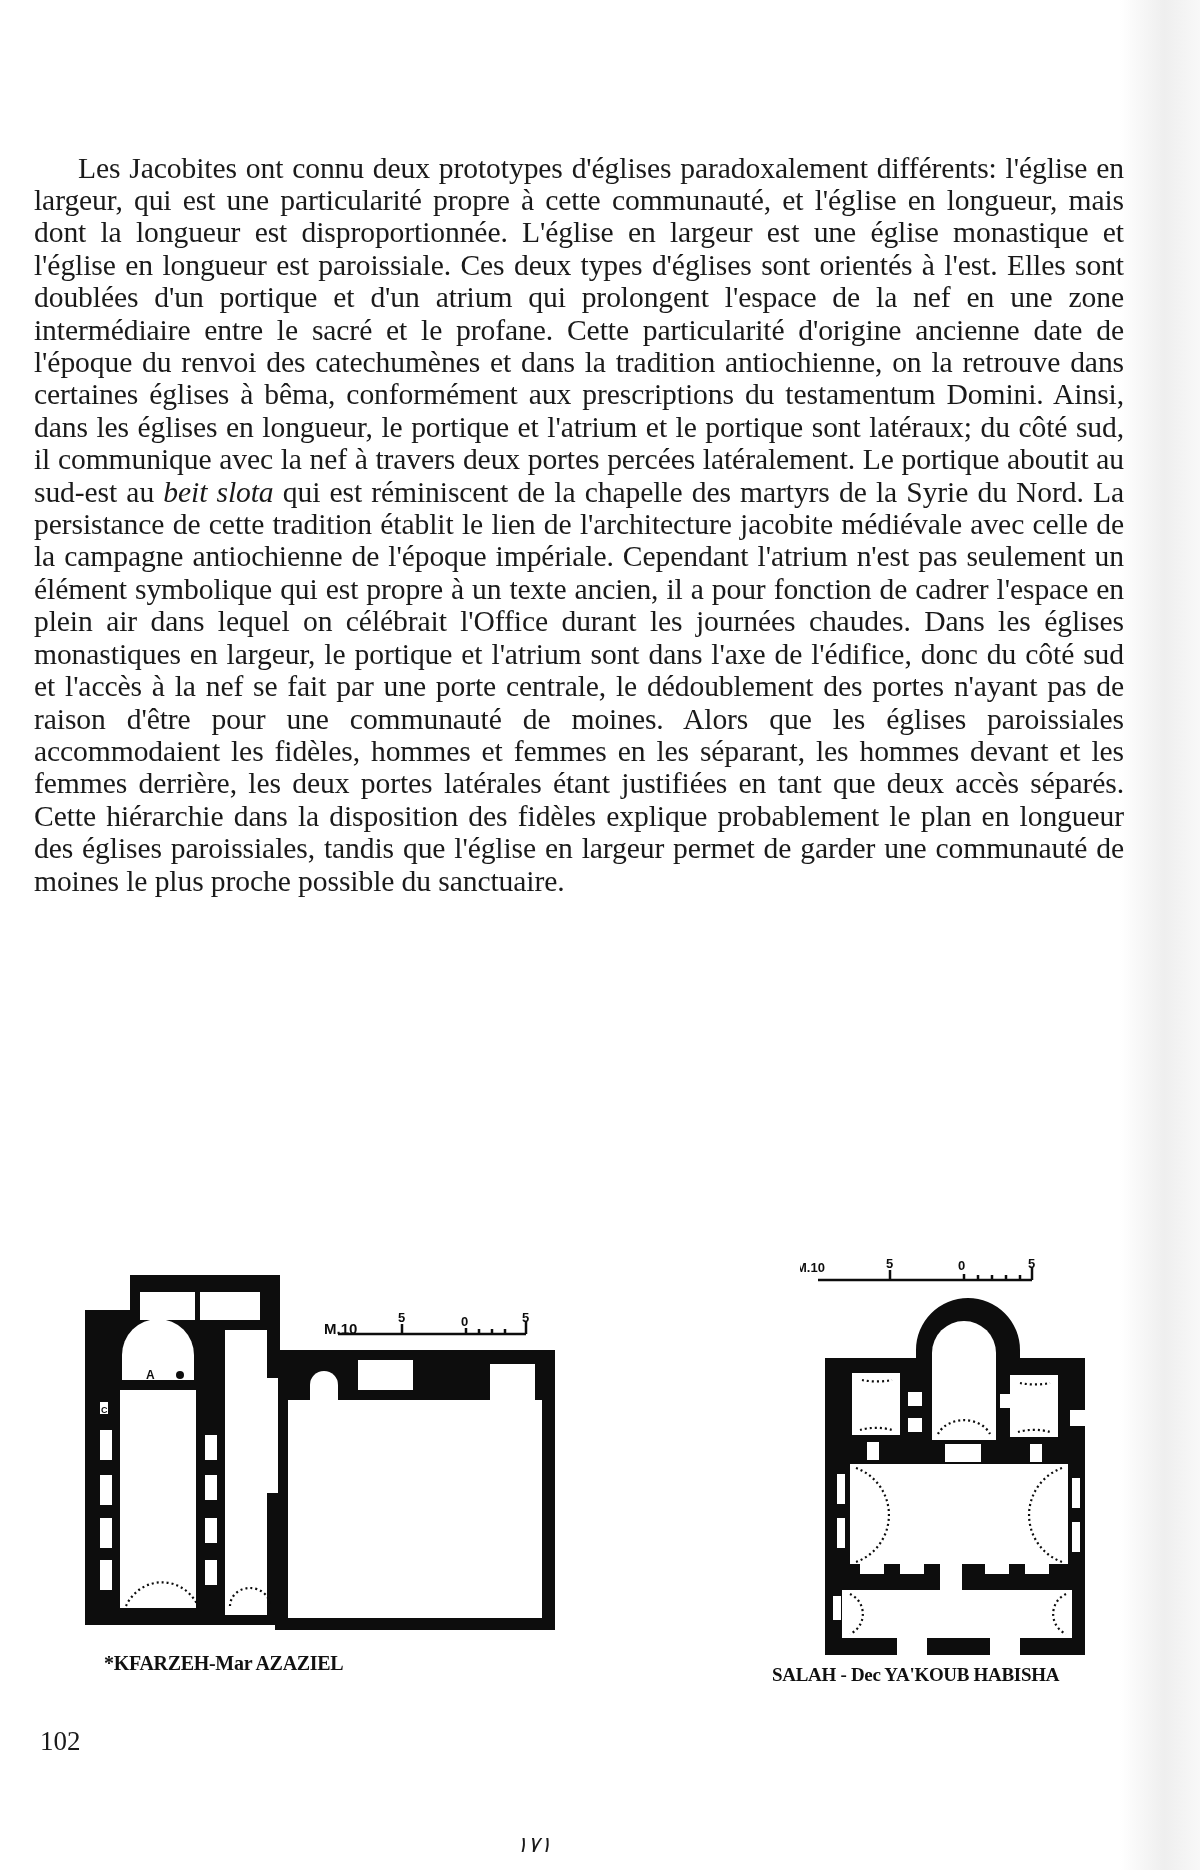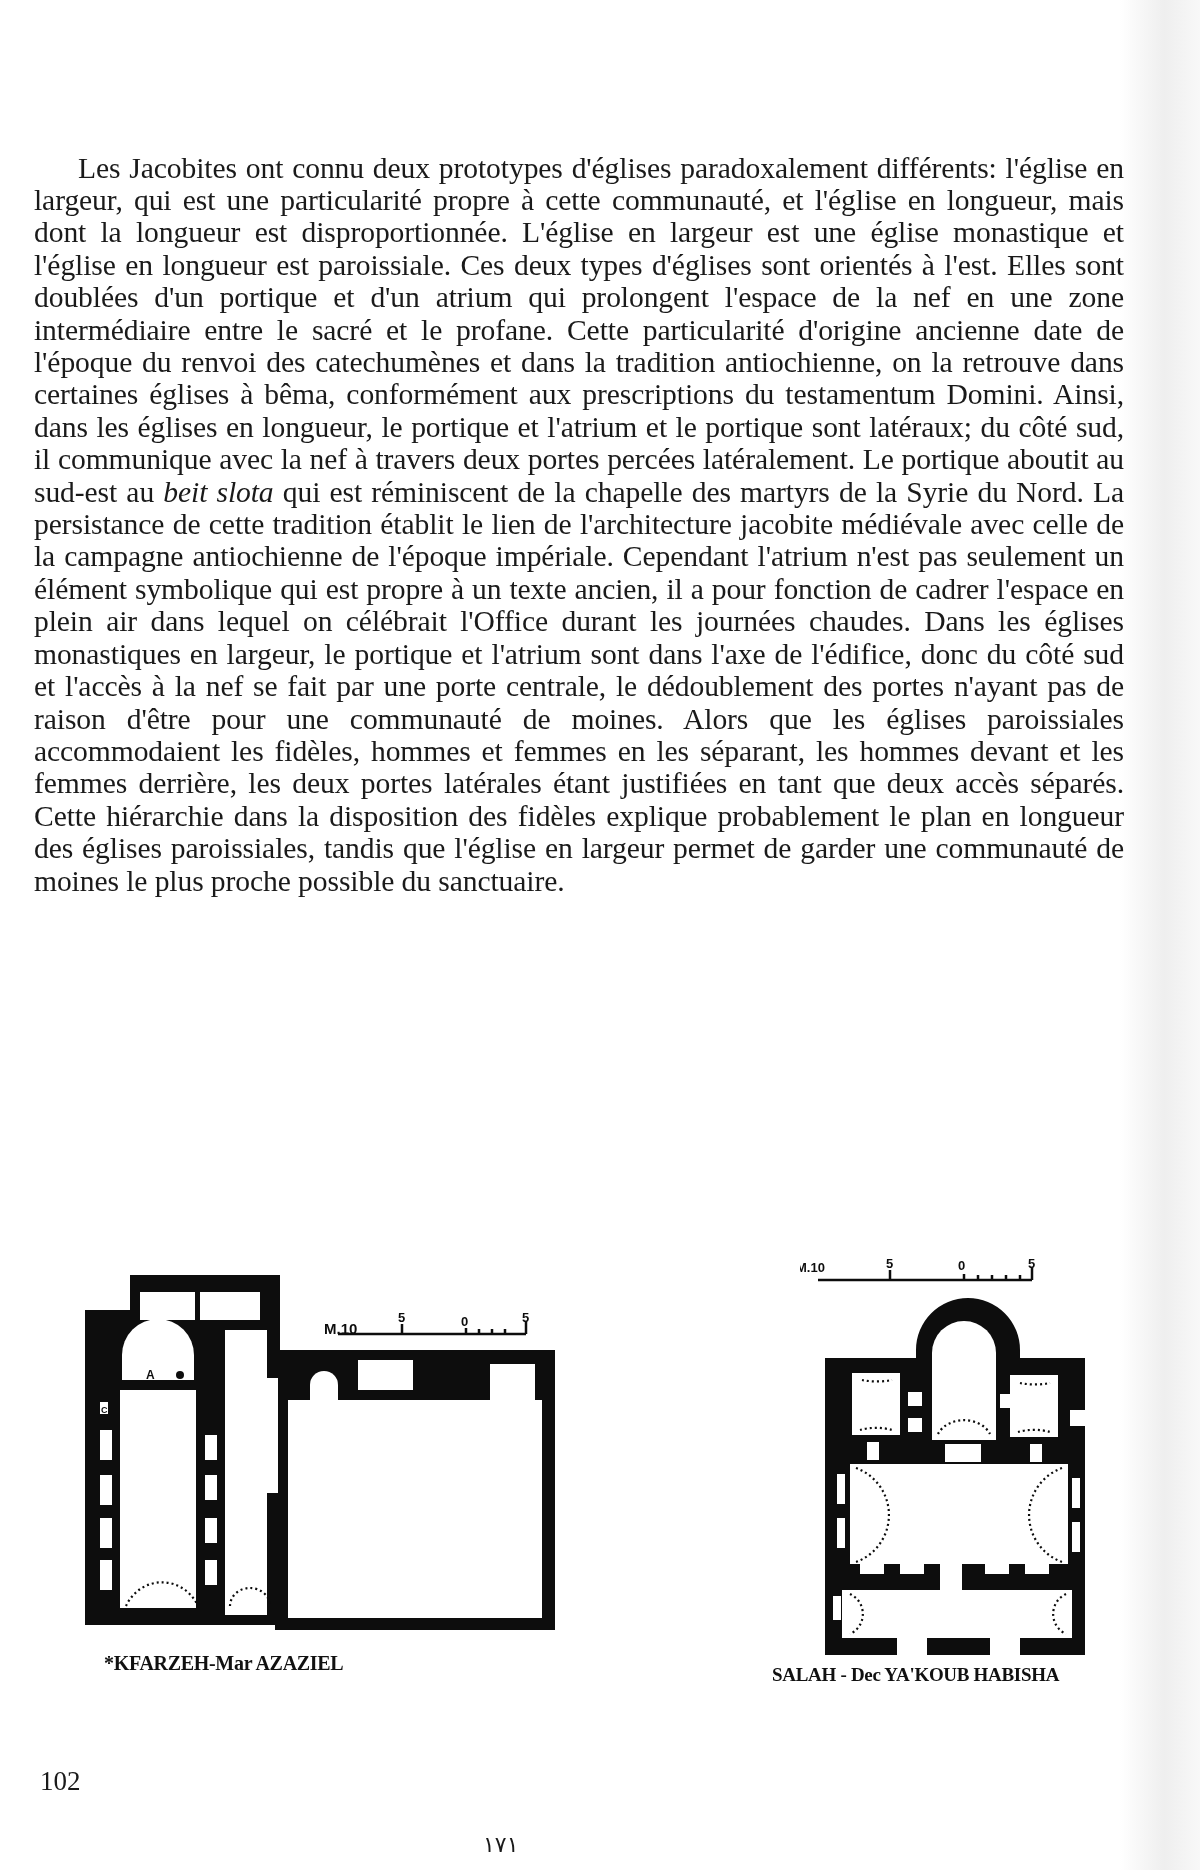--- a/index.html
+++ b/index.html
@@ -24,24 +24,24 @@
   .plan { position: absolute; }
   .plan-left { left: 80px; top: 1260px; width: 480px; height: 380px; }
   .plan-right { left: 800px; top: 1250px; width: 320px; height: 420px; }
   .caption {
     position: absolute; font-family: "Liberation Serif", "DejaVu Serif", serif;
     font-weight: bold; color: #111; letter-spacing: -0.3px;
   }
   .caption-left { left: 84px; top: 1652px; font-size: 20px; margin-left: 20px; }
   .caption-right { left: 772px; top: 1664px; font-size: 19px; }
   .page-number {
-    position: absolute; left: 40px; top: 1766px; font-size: 27px;
+    position: absolute; left: 40px; top: 1726px; font-size: 27px;
   }
   .arabic-number {
-    position: absolute; left: 483px; top: 1832px; font-size: 22px; letter-spacing: 2px;
+    position: absolute; left: 516px; top: 1832px; font-size: 22px; letter-spacing: 2px; font-style: italic;
   }
   svg .wall { fill: #0d0d0d; }
   svg .room { fill: #ffffff; }
   svg .dotted { fill: none; stroke: #0d0d0d; stroke-width: 2.2; stroke-dasharray: 2 3; }
   svg .scale-line { stroke: #0d0d0d; stroke-width: 2.5; fill: none; }
   svg text { font-family: "Liberation Sans", "DejaVu Sans", sans-serif; font-weight: bold; fill: #0d0d0d; }
 </style>
 </head>
 <body>
 

